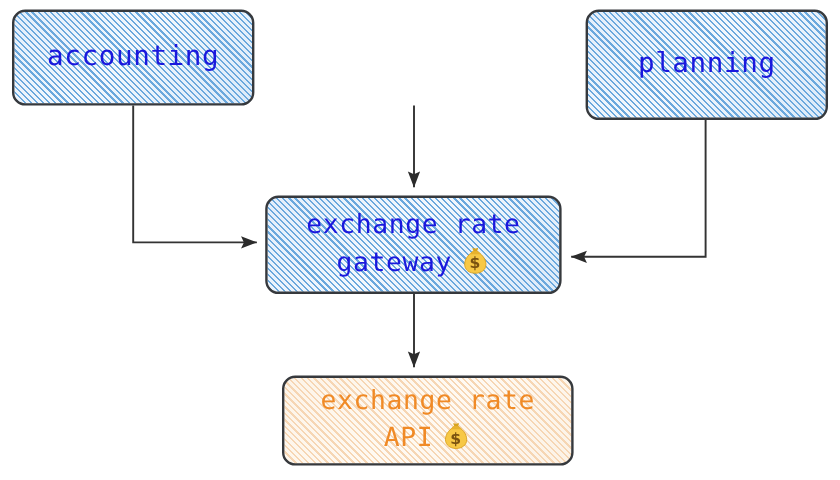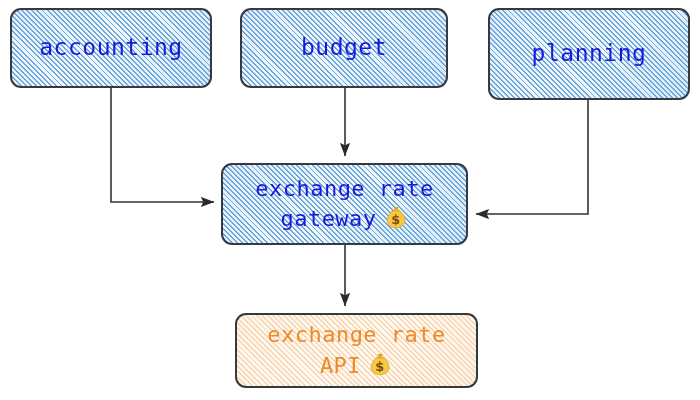--- a/index.html
+++ b/index.html
@@ -119,23 +119,20 @@
 
     <path d="M588,88 L588,214 L476,214" fill="none" stroke="#333333" stroke-width="1.6" marker-end="url(#arrowhead)"></path>
 
     <path d="M345,245 L345,306" fill="none" stroke="#333333" stroke-width="1.6" marker-end="url(#arrowhead)"></path>
   </svg>
 
   <div class="node blue" id="node-accounting">
     <span class="node-label node-accounting-text">accounting</span>
   </div>
 
-  <div class="node blue" id="node-budget">
-    <span class="node-label node-budget-text">budget</span>
-  </div>
 
   <div class="node blue" id="node-planning">
     <span class="node-label node-planning-text">planning</span>
   </div>
 
   <div class="node blue" id="node-gateway">
     <span class="node-label node-gateway-text"><span>exchange rate
 gateway</span><svg class="money-icon" viewBox="0 0 32 32" xmlns="http://www.w3.org/2000/svg">
         <path d="M13.4 3.1 C13.0 4.4 14.0 5.6 14.6 6.6 L17.6 6.6 C18.3 5.6 19.3 4.3 18.8 3.0 C17.2 4.1 15.0 4.0 13.4 3.1 Z" fill="#d8a520"></path>
         <path d="M14.2 6.4 C10.6 9.0 5.2 13.6 5.2 20.0 C5.2 25.8 10.0 29.2 16.1 29.2 C22.2 29.2 27.0 25.8 27.0 20.0 C27.0 13.6 21.6 9.0 18.0 6.4 Z" fill="#f7c846" stroke="#d89f1c" stroke-width="0.9"></path>

